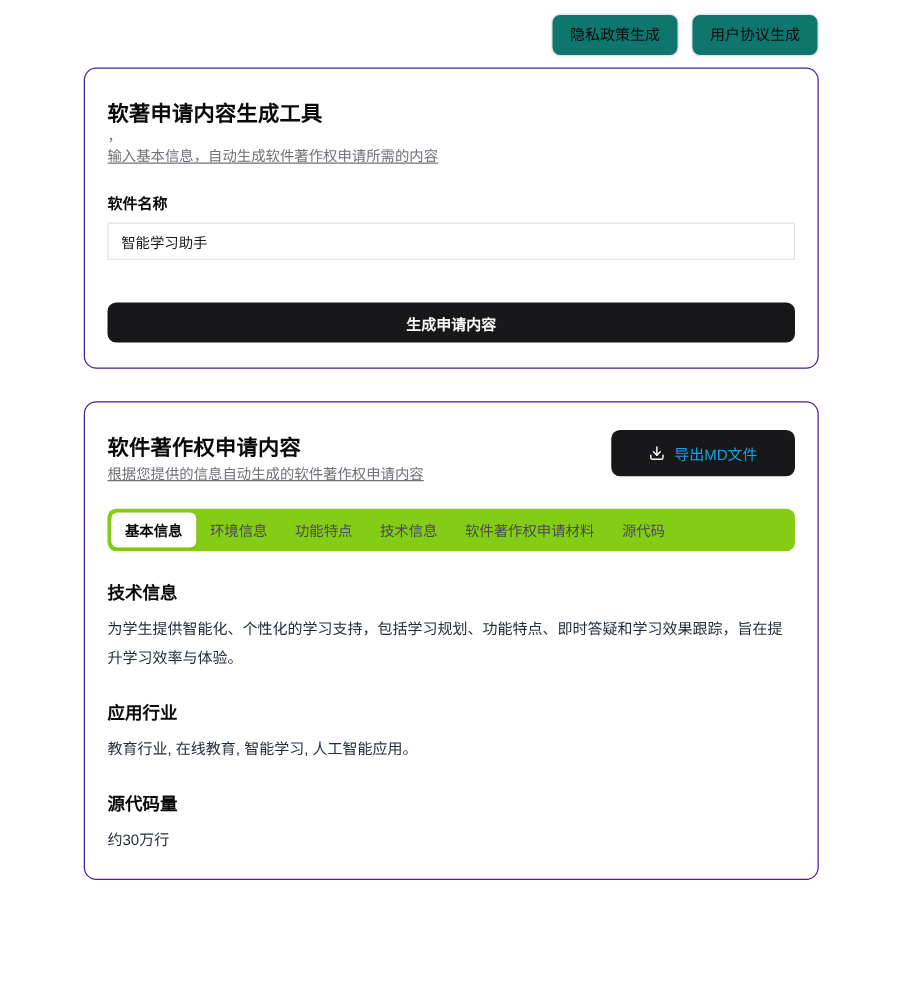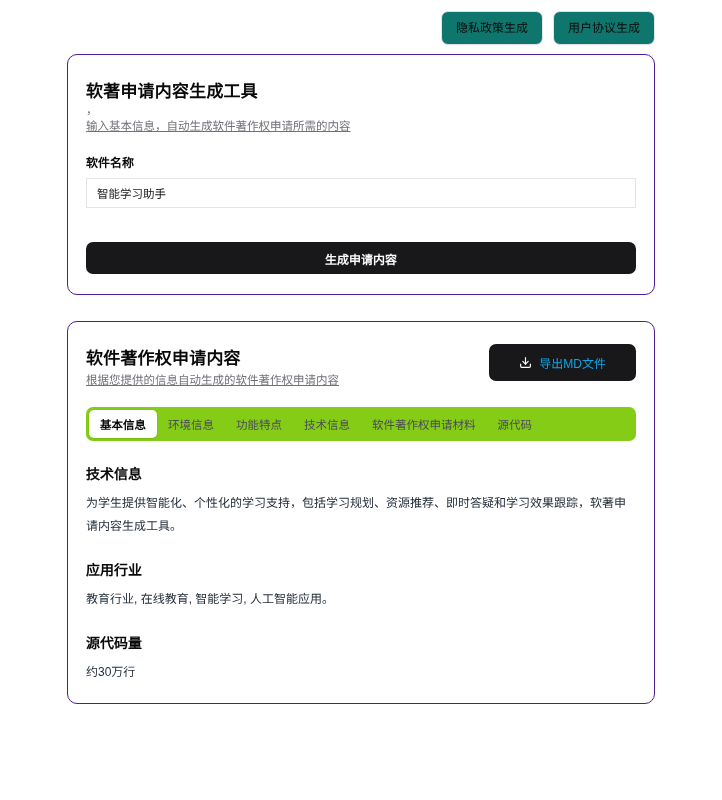--- a/index.html
+++ b/index.html
@@ -233,21 +233,21 @@
       <button class="tab active">基本信息</button>
       <button class="tab">环境信息</button>
       <button class="tab">功能特点</button>
       <button class="tab">技术信息</button>
       <button class="tab">软件著作权申请材料</button>
       <button class="tab">源代码</button>
     </div>
 
     <div class="section">
       <h3 class="section-title">技术信息</h3>
-      <p class="section-body">为学生提供智能化、个性化的学习支持，包括学习规划、资源推荐、即时答疑和学习效果跟踪，软著申请内容生成工具。</p>
+      <p class="section-body">为学生提供智能化、个性化的学习支持，包括学习规划、功能特点、即时答疑和学习效果跟踪，旨在提升学习效率与体验。</p>
     </div>
 
     <div class="section">
       <h3 class="section-title">应用行业</h3>
       <p class="section-body">教育行业, 在线教育, 智能学习, 人工智能应用。</p>
     </div>
 
     <div class="section">
       <h3 class="section-title">源代码量</h3>
       <p class="section-body">约30万行</p>

